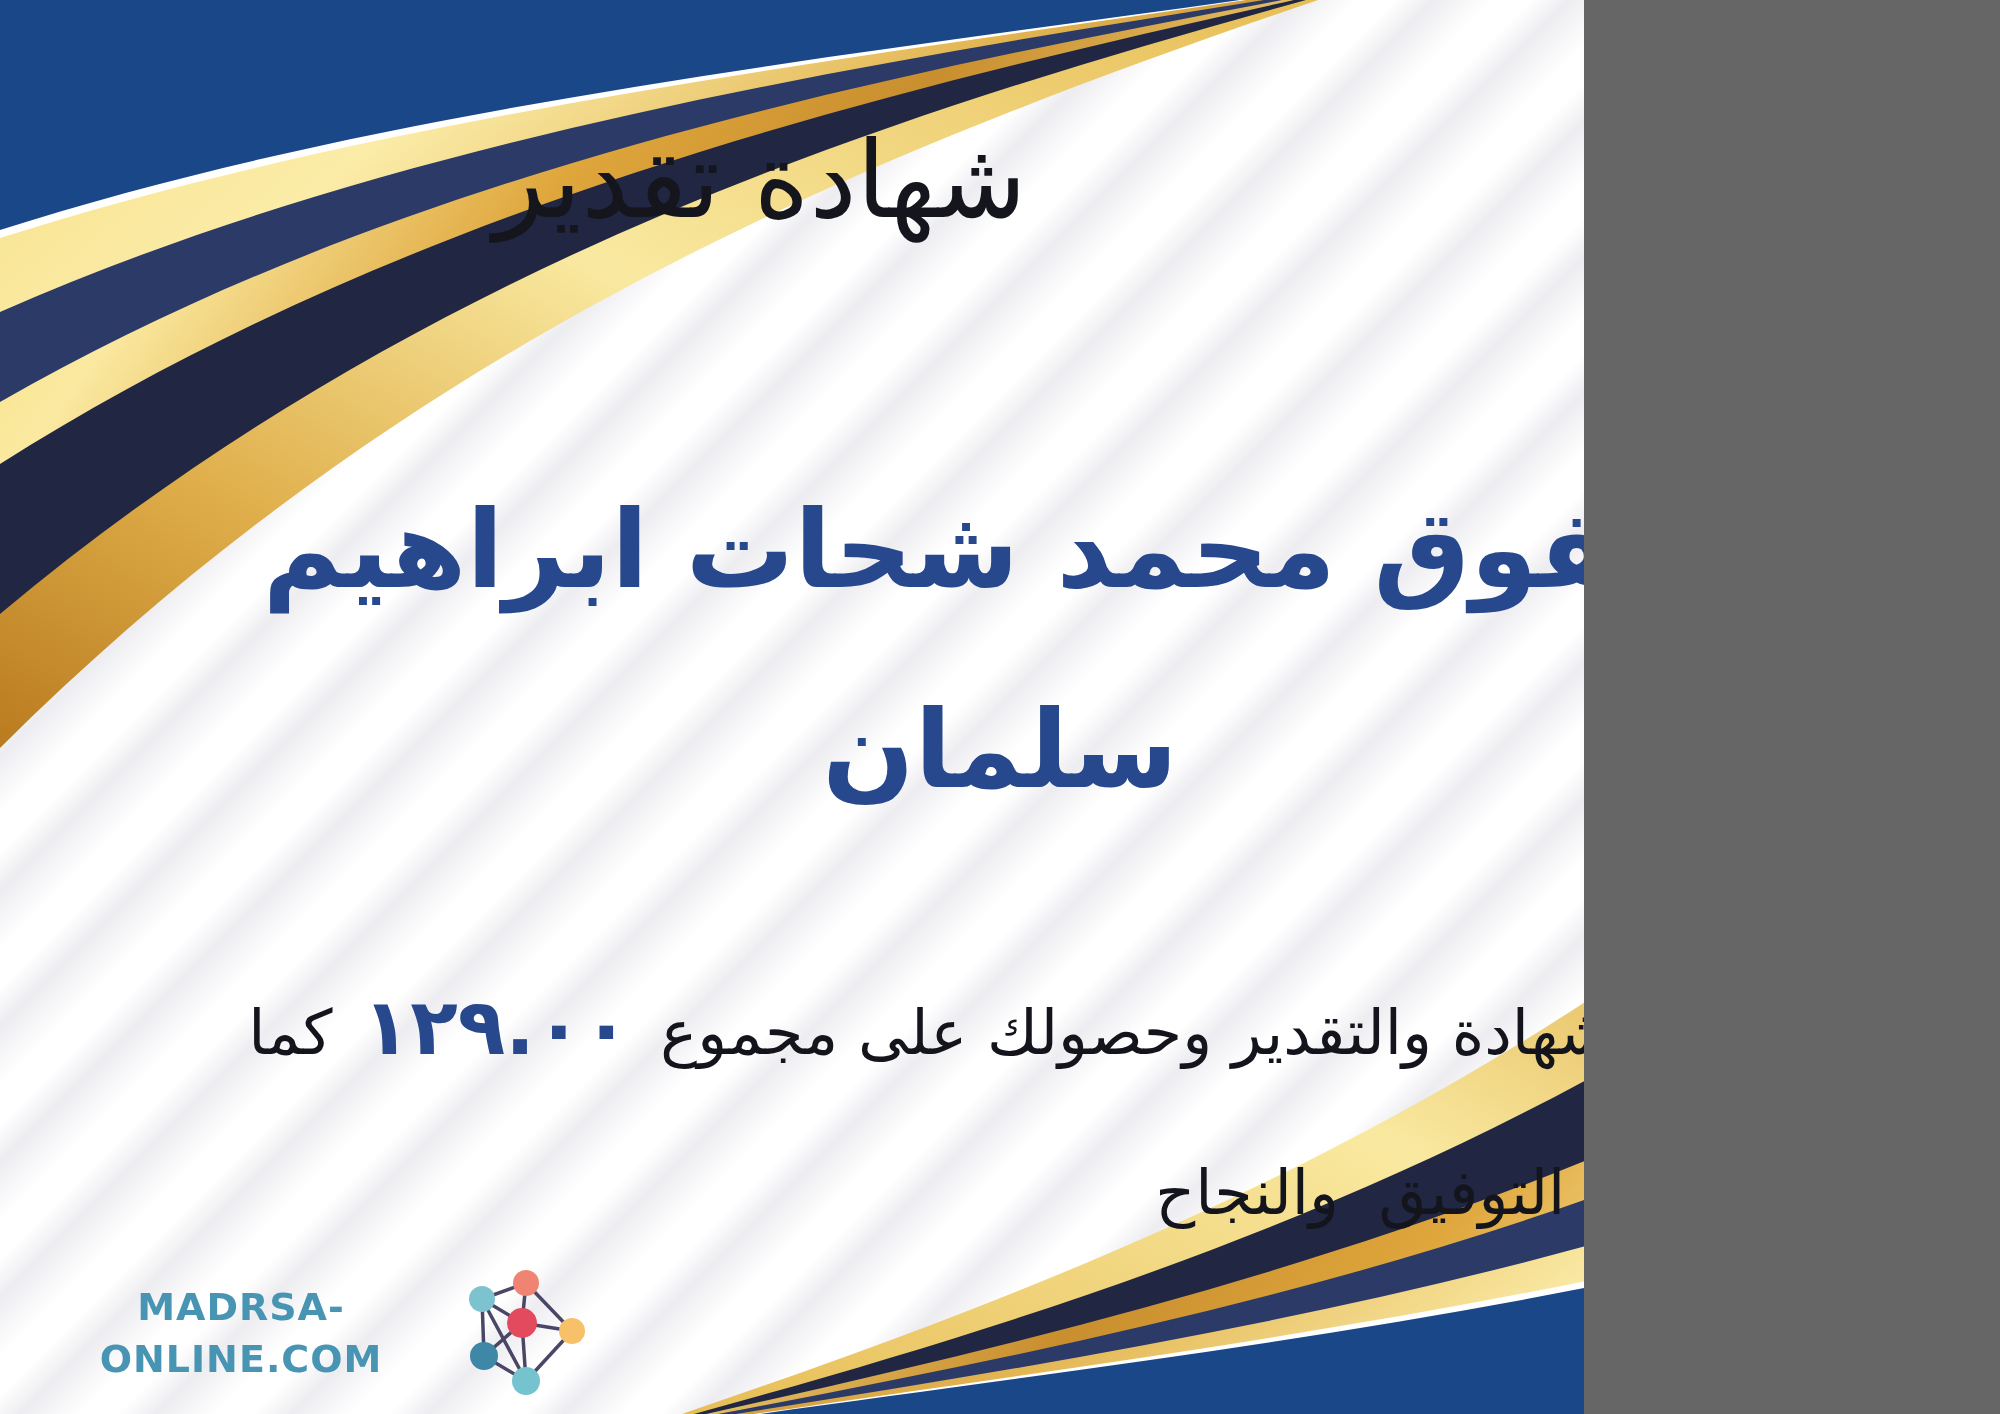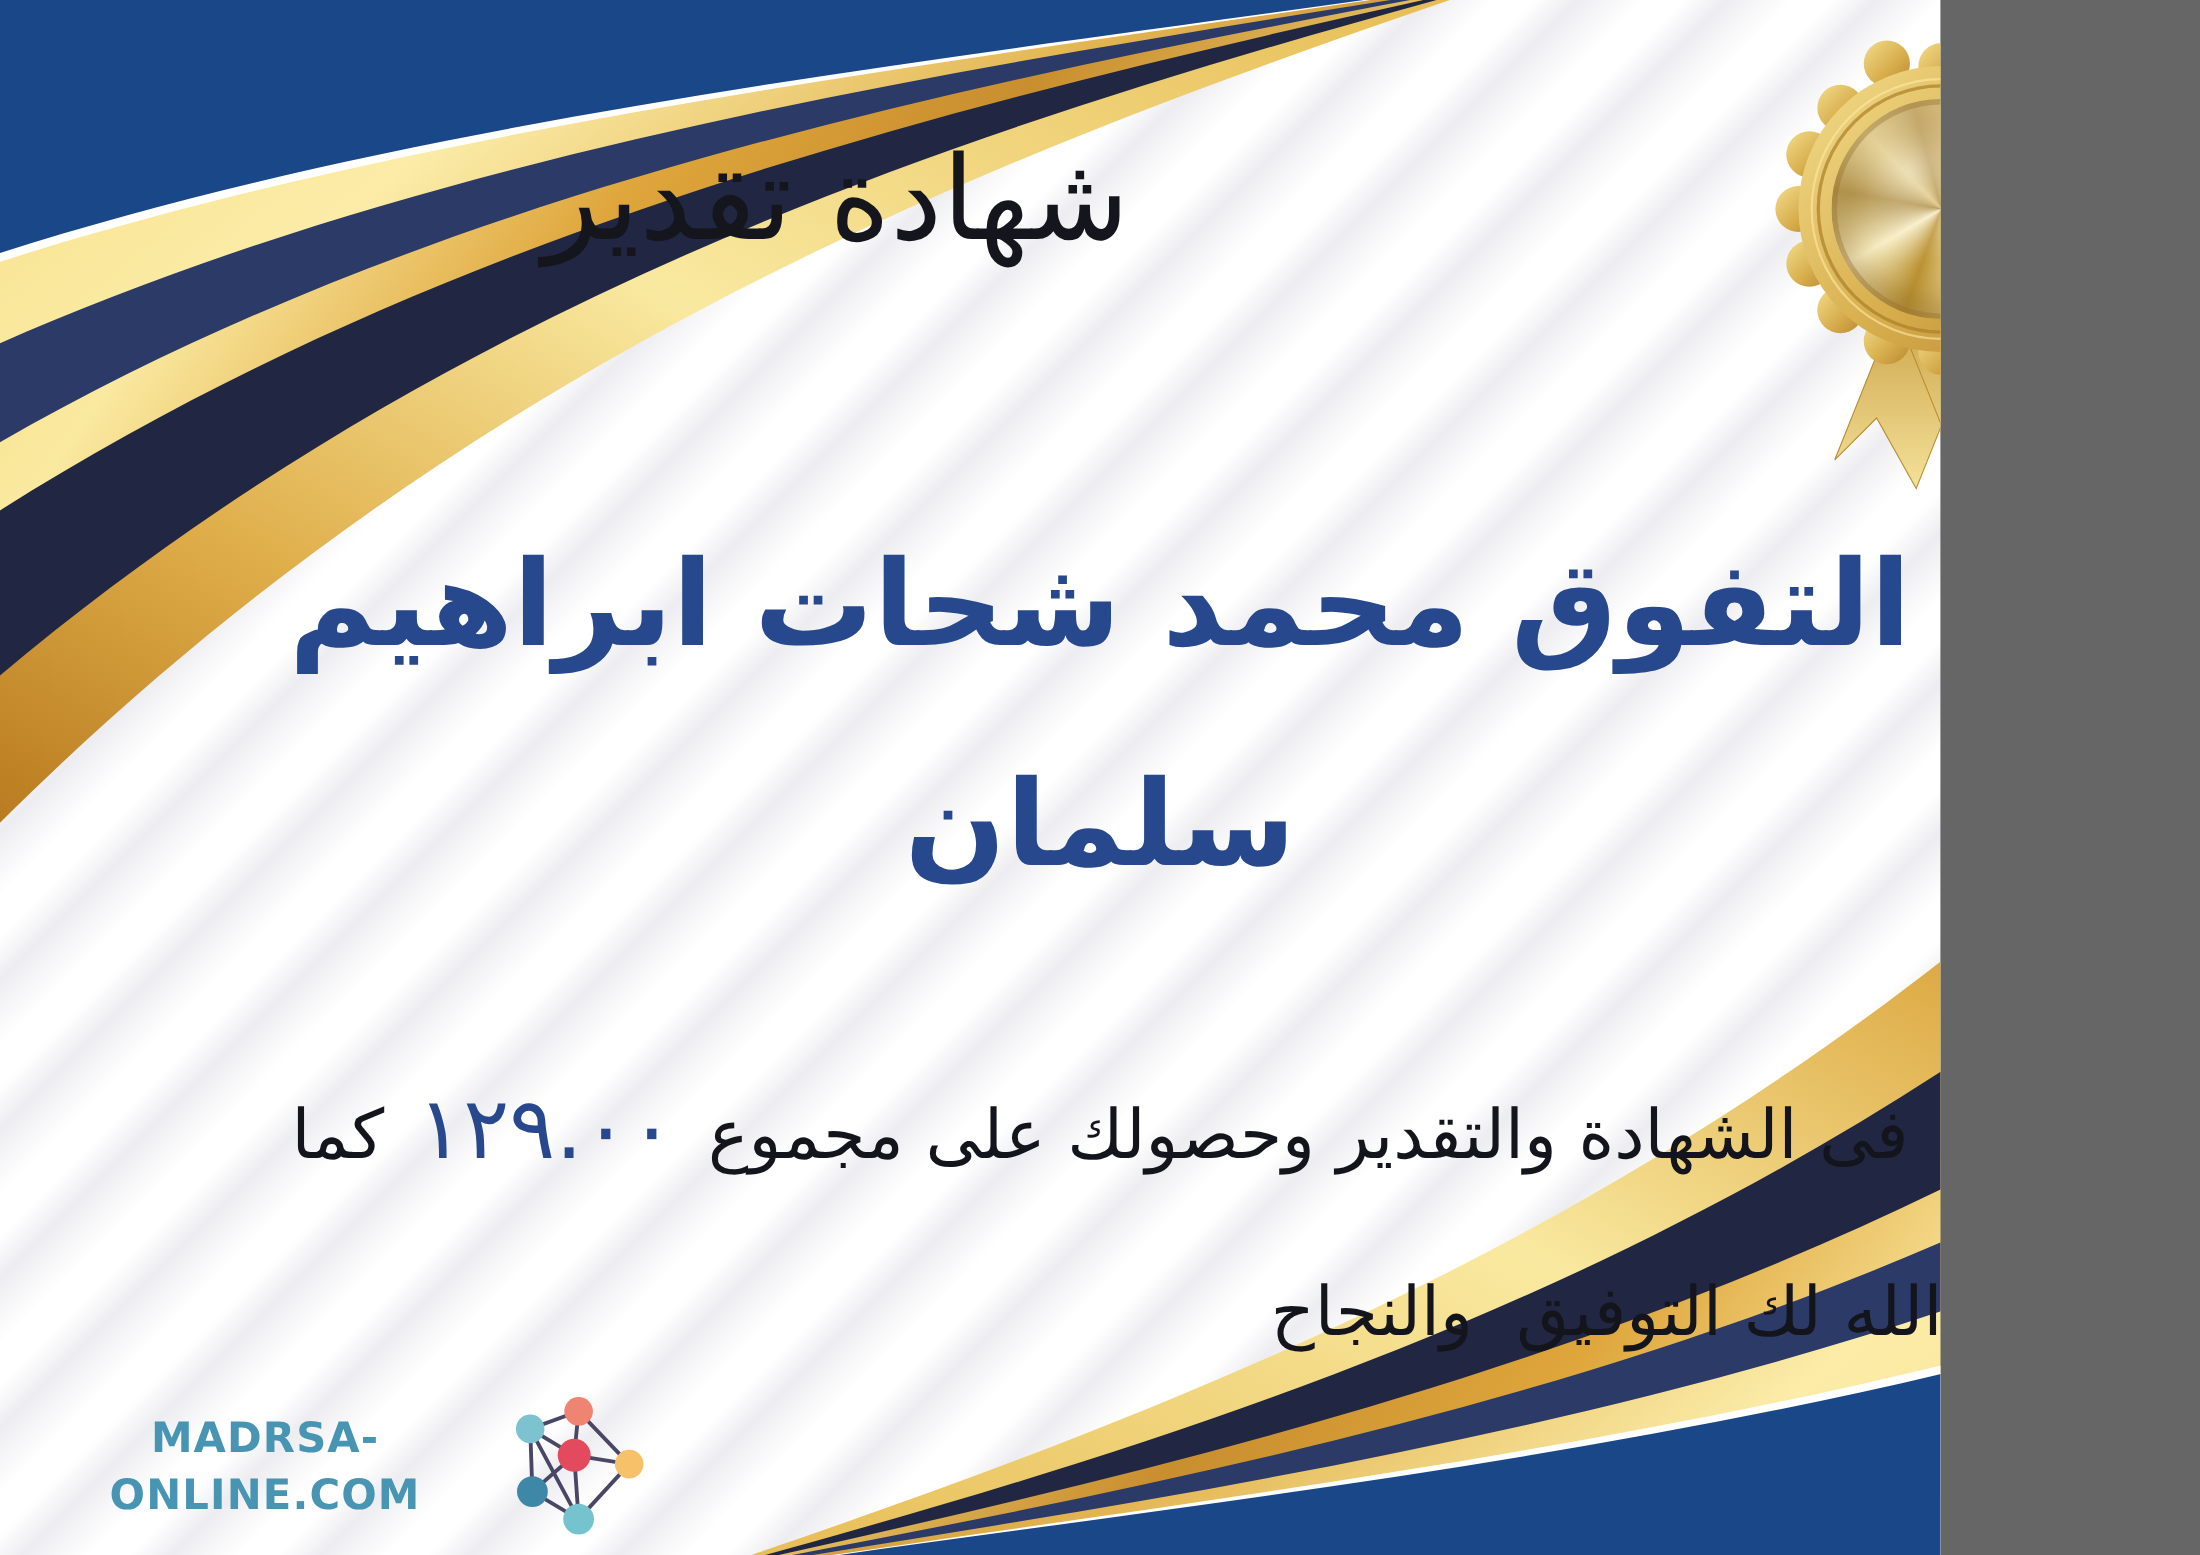--- a/index.html
+++ b/index.html
@@ -1,17 +1,17 @@
 <!DOCTYPE html>
 <html lang="ar"><head>
 <meta charset="utf-8">
 <style>
   html,body{margin:0;padding:0;background:#666;}
   .stage{
-    position:relative;width:1764px;height:1414px;overflow:hidden;
+    position:relative;width:1584px;height:1414px;overflow:hidden;
     background:
       repeating-linear-gradient(135deg,#ffffff 0px,#ffffff 26px,#ededf1 54px,#ffffff 96px);
     font-family:"DejaVu Sans",sans-serif;
   }
   .corners{position:absolute;left:0;top:0;width:2000px;height:1414px;}
   
   .title{
     position:absolute;top:96px;left:0;width:1520px;margin:0;
     text-align:center;direction:rtl;white-space:pre-wrap;
     font-size:106px;font-weight:normal;color:#15161d;line-height:170px;
@@ -20,21 +20,21 @@
     position:absolute;top:450px;left:90px;width:1820px;
     text-align:center;direction:rtl;white-space:pre-wrap;
     font-size:108px;font-weight:bold;color:#27488c;line-height:200px;
   }
   .body-text{
     position:absolute;top:742px;left:40px;width:1920px;
     text-align:center;direction:rtl;white-space:pre-wrap;
     font-size:62px;color:#14151c;line-height:114px;
   }
   .score{
-    font-size:78px;font-weight:normal;color:#27488c;margin:16px 30px;
+    font-size:78px;font-weight:bold;color:#27488c;margin:16px 30px;
   }
   .closing{
     position:absolute;top:1136px;left:40px;width:1920px;
     direction:rtl;white-space:pre-wrap;
     font-size:62px;color:#14151c;line-height:114px;
   }
   
   .medal{position:absolute;left:1590px;top:20px;width:350px;height:432px;}
   .medal svg{position:absolute;left:0;top:0;}
   .medal-face{

